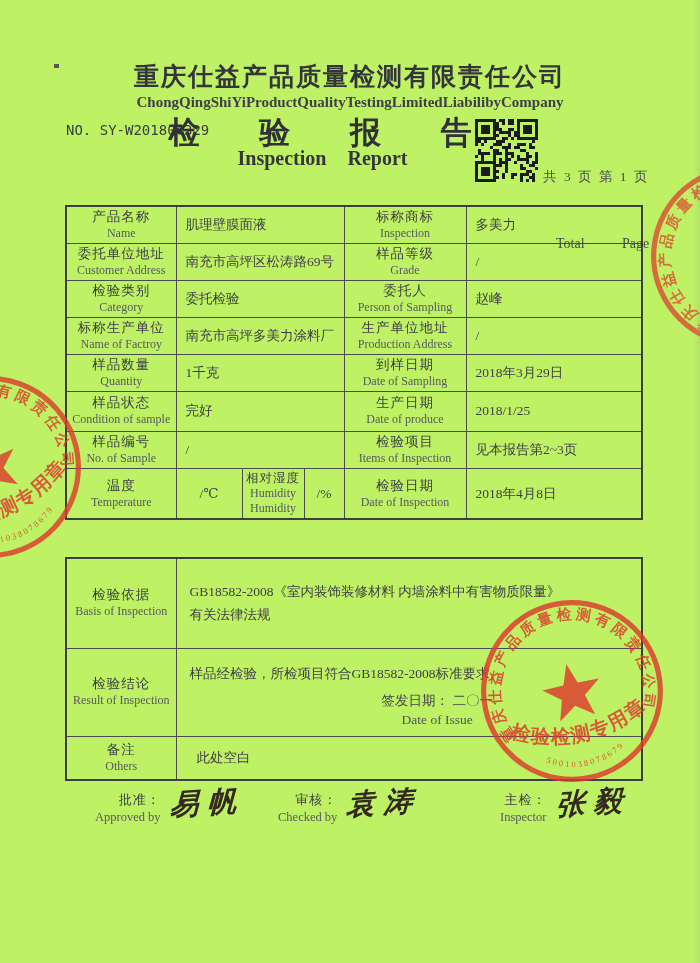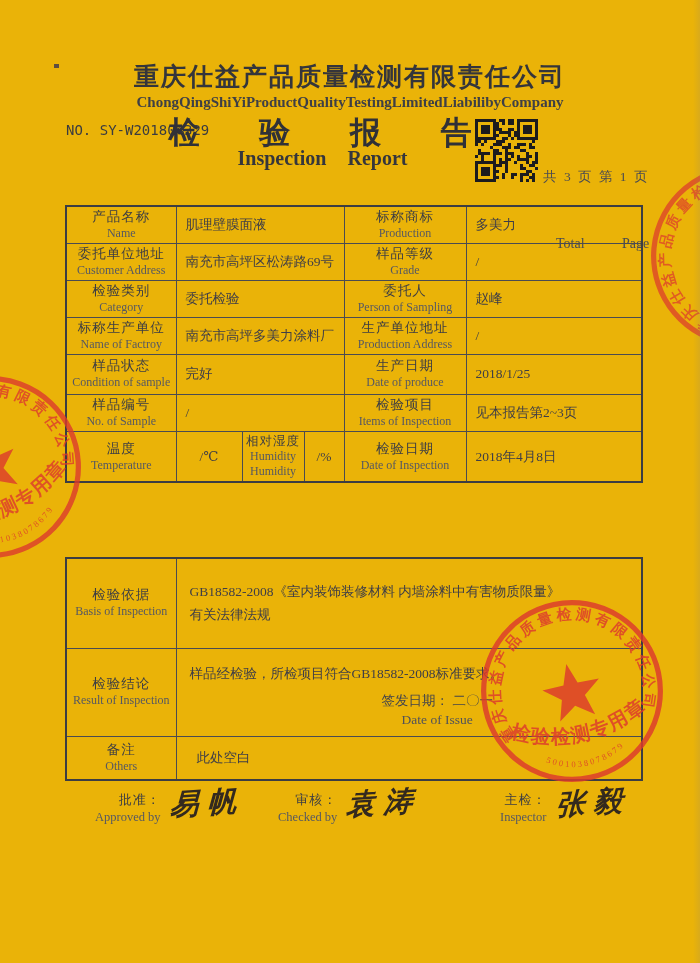--- a/index.html
+++ b/index.html
@@ -1,19 +1,19 @@
 <!DOCTYPE html>
 <html><head>
 <meta charset="utf-8">
 <style>
   html,body{margin:0;padding:0;}
   body{background:#e8e8e8;}
   #page{
     position:relative;width:700px;height:963px;margin:0 auto;
-    background:#eab308;overflow:hidden;
+    background:#bef264;overflow:hidden;
     font-family:"Liberation Serif","DejaVu Serif",serif;
     color:#3b3c42;
   }
   .abs{position:absolute;}
   
   .company-cn{left:0;right:0;top:60px;text-align:center;font-size:25px;font-weight:bold;letter-spacing:2px;color:#34353b;}
   .company-en{left:0;right:0;top:94px;text-align:center;font-size:15px;font-weight:bold;color:#3e3f46;}
   .report-no{left:66px;top:122px;font-size:14px;font-family:"DejaVu Sans Mono","Liberation Mono",monospace;color:#3a3b41;}
   .title-cn{left:0;right:60px;top:112px;text-align:center;font-size:31px;font-weight:bold;letter-spacing:26px;text-indent:26px;color:#303137;}
   .title-en{left:0;right:55px;top:147px;text-align:center;font-size:20px;font-weight:bold;word-spacing:16px;color:#35363c;}
@@ -304,21 +304,21 @@
       </colgroup>
     <tbody>
         <tr style="height:37px">
       <td class="lc">
             <div class="lbl-cn">产品名称</div>
             <div class="lbl-en">Name</div>
           </td>
       <td class="vc" colspan="3">肌理壁膜面液</td>
       <td class="lc">
             <div class="lbl-cn">标称商标</div>
-            <div class="lbl-en">Production</div>
+            <div class="lbl-en">Inspection</div>
           </td>
       <td class="vc">多美力</td>
     </tr>
     <tr style="height:37px">
       <td class="lc">
             <div class="lbl-cn">委托单位地址</div>
             <div class="lbl-en nowrap">Customer Address</div>
           </td>
       <td class="vc" colspan="3">南充市高坪区松涛路69号</td>
       <td class="lc">
@@ -343,20 +343,32 @@
       <td class="lc">
             <div class="lbl-cn">标称生产单位</div>
             <div class="lbl-en nowrap">Name of Factroy</div>
           </td>
       <td class="vc" colspan="3">南充市高坪多美力涂料厂</td>
       <td class="lc">
             <div class="lbl-cn">生产单位地址</div>
             <div class="lbl-en nowrap">Production Address</div>
           </td>
       <td class="vc">/</td>
+    </tr>
+    <tr style="height:37px">
+      <td class="lc">
+            <div class="lbl-cn">样品数量</div>
+            <div class="lbl-en">Quantity</div>
+          </td>
+      <td class="vc" colspan="3">1千克</td>
+      <td class="lc">
+            <div class="lbl-cn">到样日期</div>
+            <div class="lbl-en nowrap">Date of Sampling</div>
+          </td>
+      <td class="vc">2018年3月29日</td>
     </tr>
     <tr style="height:40px">
       <td class="lc">
             <div class="lbl-cn">样品状态</div>
             <div class="lbl-en">Condition of sample</div>
           </td>
       <td class="vc" colspan="3">完好</td>
       <td class="lc">
             <div class="lbl-cn">生产日期</div>
             <div class="lbl-en">Date of produce</div>

